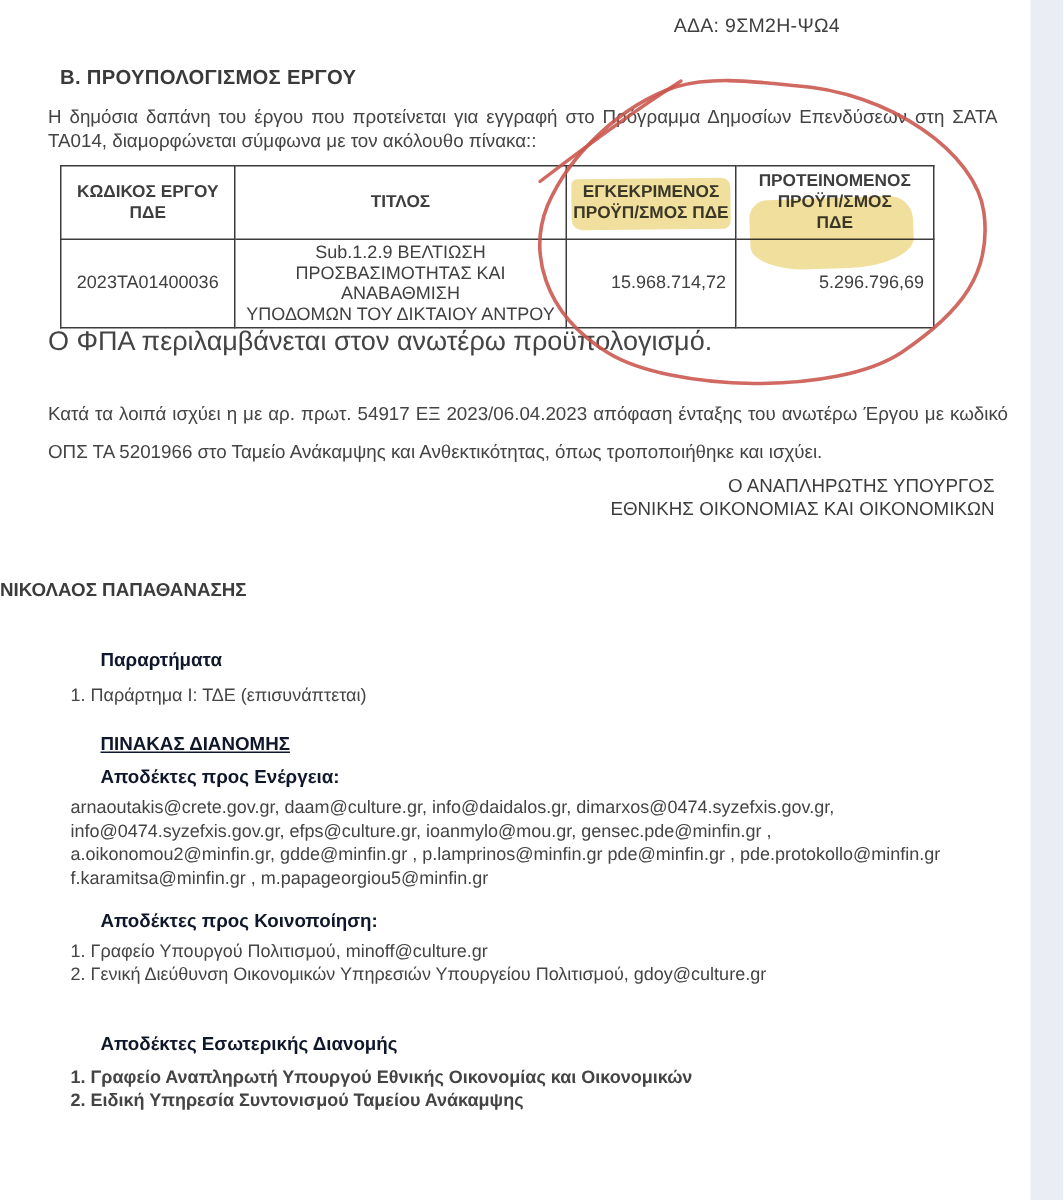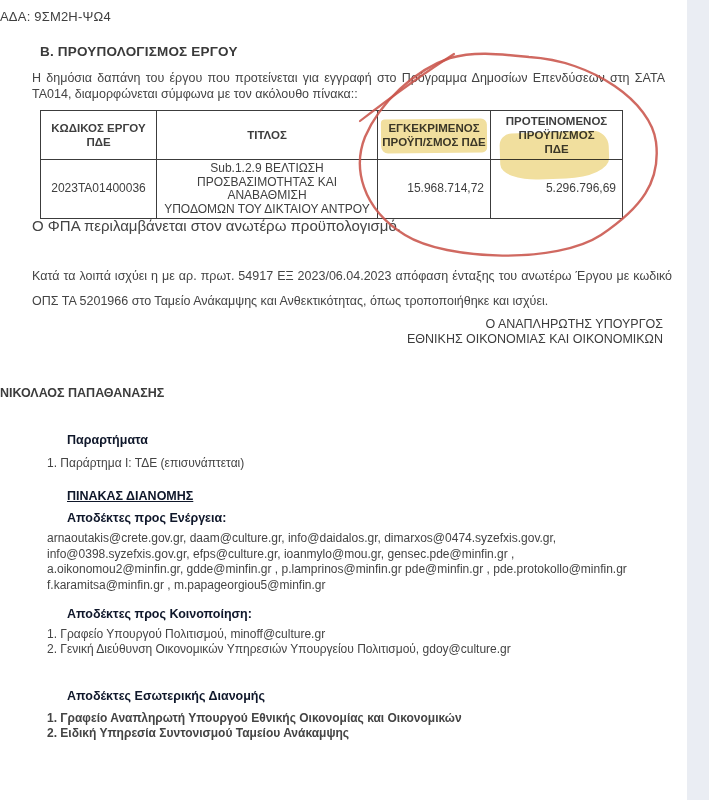--- a/index.html
+++ b/index.html
@@ -1,32 +1,32 @@
 <!DOCTYPE html>
 <html><head>
 <meta charset="utf-8">
 <style>
   * { margin:0; padding:0; box-sizing:border-box; }
   html,body { width:709px; height:800px; background:#ffffff; }
   body { font-family:"Liberation Sans", sans-serif; color:#444444; position:relative; overflow:hidden; }
   .abs { position:absolute; }
   .edge-strip { right:0; top:0; width:22px; height:800px; background:#eaedf3; }
-  .ada { top:9px; left:0; right:149px; font-size:13px; color:#3f3f3f; letter-spacing:.2px; }
+  .ada { top:9px; left:0; right:149px; text-align:right; font-size:13px; color:#3f3f3f; letter-spacing:.2px; }
   .heading { top:44px; left:40px; font-size:13.5px; font-weight:bold; color:#3a3a3a; letter-spacing:.2px; }
   .intro { top:70px; left:32px; width:633px; font-size:12.5px; line-height:16px; text-align:justify; }
   .tablewrap { top:110px; left:40px; }
   table { border-collapse:collapse; table-layout:fixed; width:582px; }
   th, td { border:1.6px solid #3c3c3c; vertical-align:middle; text-align:center; position:relative; padding:2px 3px; }
   th { font-size:11.5px; font-weight:bold; color:#3e3e3e; line-height:14px; height:49px; }
   td { font-size:12px; color:#404040; line-height:13.5px; height:51px; }
   td.num { text-align:right; padding-right:6px; }
   .hl { position:absolute; background:#f1df9e; mix-blend-mode:multiply; z-index:2; pointer-events:none; }
   .hl3 { left:3px; right:3px; top:8px; bottom:6px; border-radius:4px 6px 5px 7px; transform:rotate(-.6deg); }
   .hl4 { left:9px; right:13px; top:21px; height:47px; border-radius:12px 16px 40% 35%; transform:rotate(-2deg); }
-  .vat { top:217px; left:32px; font-size:15px; }
+  .vat { top:217px; left:32px; font-size:18px; }
   .legal { top:264px; left:32px; width:640px; font-size:12.5px; line-height:25px; text-align:justify; }
   .sigtitle { top:317px; left:0; right:46px; text-align:right; font-size:12.5px; font-weight:normal; line-height:14.5px; color:#3c3c3c; }
   .signame { top:386px; left:0; right:46px; font-size:12.5px; font-weight:bold; color:#3c3c3c; }
   .bold-label { font-size:12.5px; font-weight:bold; color:#0f172a;margin-left:35px; }
   .annex-h { top:433px; left:32px; }
   .annex-i { top:456px; left:47px; font-size:12px; }
   .pinakas { top:489px; left:32px; text-decoration:underline; }
   .apod-energ { top:511px; left:32px; }
   .emails { top:531px; left:47px; font-size:12px; line-height:15.5px; }
   .apod-koin { top:607px; left:32px; }
@@ -108,21 +108,21 @@
 <div class="abs signame">ΝΙΚΟΛΑΟΣ ΠΑΠΑΘΑΝΑΣΗΣ</div>
 
 <div class="abs bold-label annex-h">Παραρτήματα</div>
 <div class="abs annex-i">1. Παράρτημα Ι: ΤΔΕ (επισυνάπτεται)</div>
 
 <div class="abs bold-label pinakas">ΠΙΝΑΚΑΣ ΔΙΑΝΟΜΗΣ</div>
 
 <div class="abs bold-label apod-energ">Αποδέκτες προς Ενέργεια:</div>
 <div class="abs emails">
   <div>arnaoutakis@crete.gov.gr, daam@culture.gr, info@daidalos.gr, dimarxos@0474.syzefxis.gov.gr,</div>
-  <div>info@0398.syzefxis.gov.gr, efps@culture.gr, ioanmylo@mou.gr,  gensec.pde@minfin.gr ,</div>
+  <div>info@0474.syzefxis.gov.gr, efps@culture.gr, ioanmylo@mou.gr,  gensec.pde@minfin.gr ,</div>
   <div>a.oikonomou2@minfin.gr, gdde@minfin.gr , p.lamprinos@minfin.gr  pde@minfin.gr , pde.protokollo@minfin.gr</div>
   <div>f.karamitsa@minfin.gr , m.papageorgiou5@minfin.gr</div>
 </div>
 
 <div class="abs bold-label apod-koin">Αποδέκτες προς Κοινοποίηση:</div>
 <div class="abs koin-items">
   <div>1. Γραφείο Υπουργού Πολιτισμού, minoff@culture.gr</div>
   <div>2. Γενική Διεύθυνση Οικονομικών Υπηρεσιών Υπουργείου Πολιτισμού, gdoy@culture.gr</div>
 </div>
 

